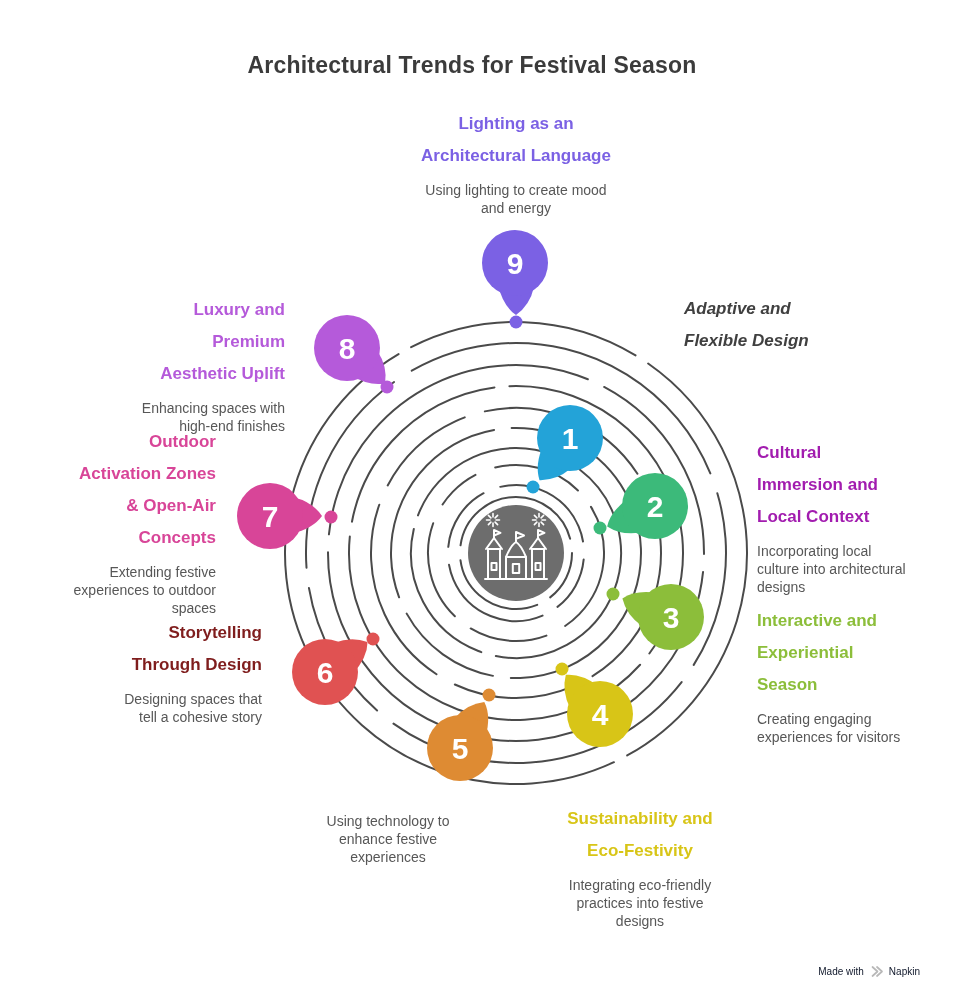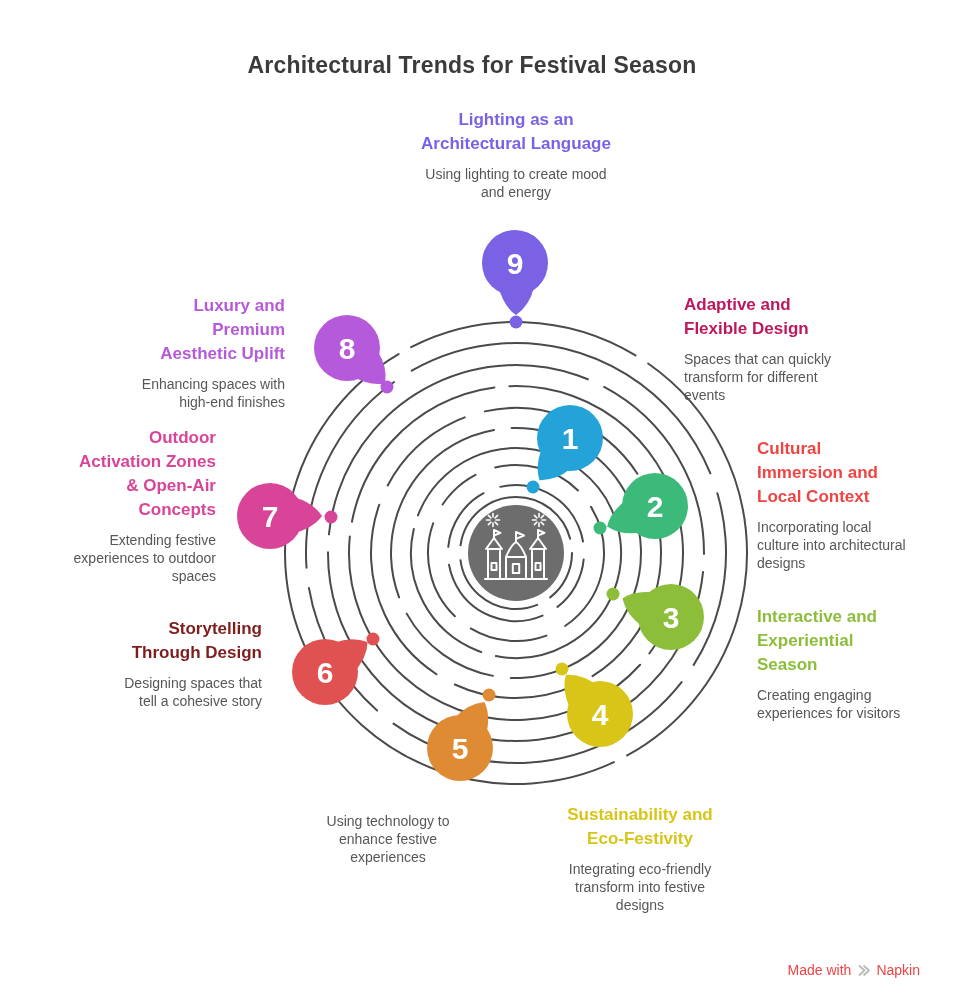--- a/index.html
+++ b/index.html
@@ -7,37 +7,37 @@
     position:relative;width:944px;height:996px;background:#ffffff;overflow:hidden;
     font-family:"Liberation Sans",sans-serif;
   }
   .page-title{
     position:absolute;top:52px;left:0;width:100%;text-align:center;
     font-size:23px;font-weight:700;color:#3b3b3b;letter-spacing:.2px;
   }
   #spiral-svg{position:absolute;left:0;top:0;}
   .item-block{position:absolute;}
   .item-label{
-    font-size:17px;font-weight:700;line-height:24px;white-space:pre-line;
+    font-size:17px;font-weight:700;line-height:32px;white-space:pre-line;
   }
   .item-desc{
     margin-top:9px;font-size:14px;line-height:18px;color:#575757;white-space:pre-line;
   }
   .align-left{text-align:left;}
   .align-center{text-align:center;}
   .align-right{text-align:right;}
   .bubble-num{
     font-family:"Liberation Sans",sans-serif;font-size:30px;font-weight:700;fill:#ffffff;
     text-anchor:middle;
   }
   .castle{stroke:#ffffff;fill:none;stroke-width:2;stroke-linecap:round;stroke-linejoin:round;}
   .castle-thin{stroke:#ffffff;fill:none;stroke-width:1.6;stroke-linecap:round;}
   .footer{
     position:absolute;right:24px;bottom:18px;display:flex;align-items:center;gap:5px;
-    color:#ef4444;font-size:14px;
+    color:#0f172a;font-size:10px;
   }
   .footer svg{display:block;}
 </style>
 </head>
 <body>
 
 <div id="canvas">
 
   <div class="page-title">Architectural Trends for Festival Season</div>
 
@@ -167,49 +167,46 @@
           <path d="M24 -19 Q42 -15 52 -1 Q43 12 22 17 Z" fill="#7b61e4"></path>
         </g>
         <circle cx="515" cy="263" r="33" fill="#7b61e4"></circle>
         <text class="bubble-num" x="515" y="263" dy="0.36em">9</text>
       </g>
 
     </g>
   </svg>
 
   <div class="item-block align-left" style="left:684px;top:293px;width:190px">
-    <div class="item-label" style="color: #be185d;">Adaptive and
+    <div class="item-label" style="color: #404040; font-style: italic;">Adaptive and
 Flexible Design</div>
-    <div class="item-desc">Spaces that can quickly
-transform for different
-events</div>
   </div>
 
   <div class="item-block align-left" style="left:757px;top:437px;width:175px">
-    <div class="item-label" style="color: #ef4444;">Cultural
+    <div class="item-label" style="color: #a21caf;">Cultural
 Immersion and
 Local Context</div>
     <div class="item-desc">Incorporating local
 culture into architectural
 designs</div>
   </div>
 
   <div class="item-block align-left" style="left:757px;top:605px;width:175px">
     <div class="item-label" style="color: rgb(140, 190, 58);">Interactive and
 Experiential
 Season</div>
     <div class="item-desc">Creating engaging
 experiences for visitors</div>
   </div>
 
   <div class="item-block align-center" style="left:528px;top:803px;width:224px">
     <div class="item-label" style="color: rgb(216, 197, 23); text-align: center;">Sustainability and
 Eco-Festivity</div>
     <div class="item-desc">Integrating eco-friendly
-transform into festive
+practices into festive
 designs</div>
   </div>
 
   <div class="item-block align-center" style="left:276px;top:803px;width:224px">
     <div class="item-desc">Using technology to
 enhance festive
 experiences</div>
   </div>
 
   <div class="item-block align-right" style="left:60px;top:617px;width:202px">

